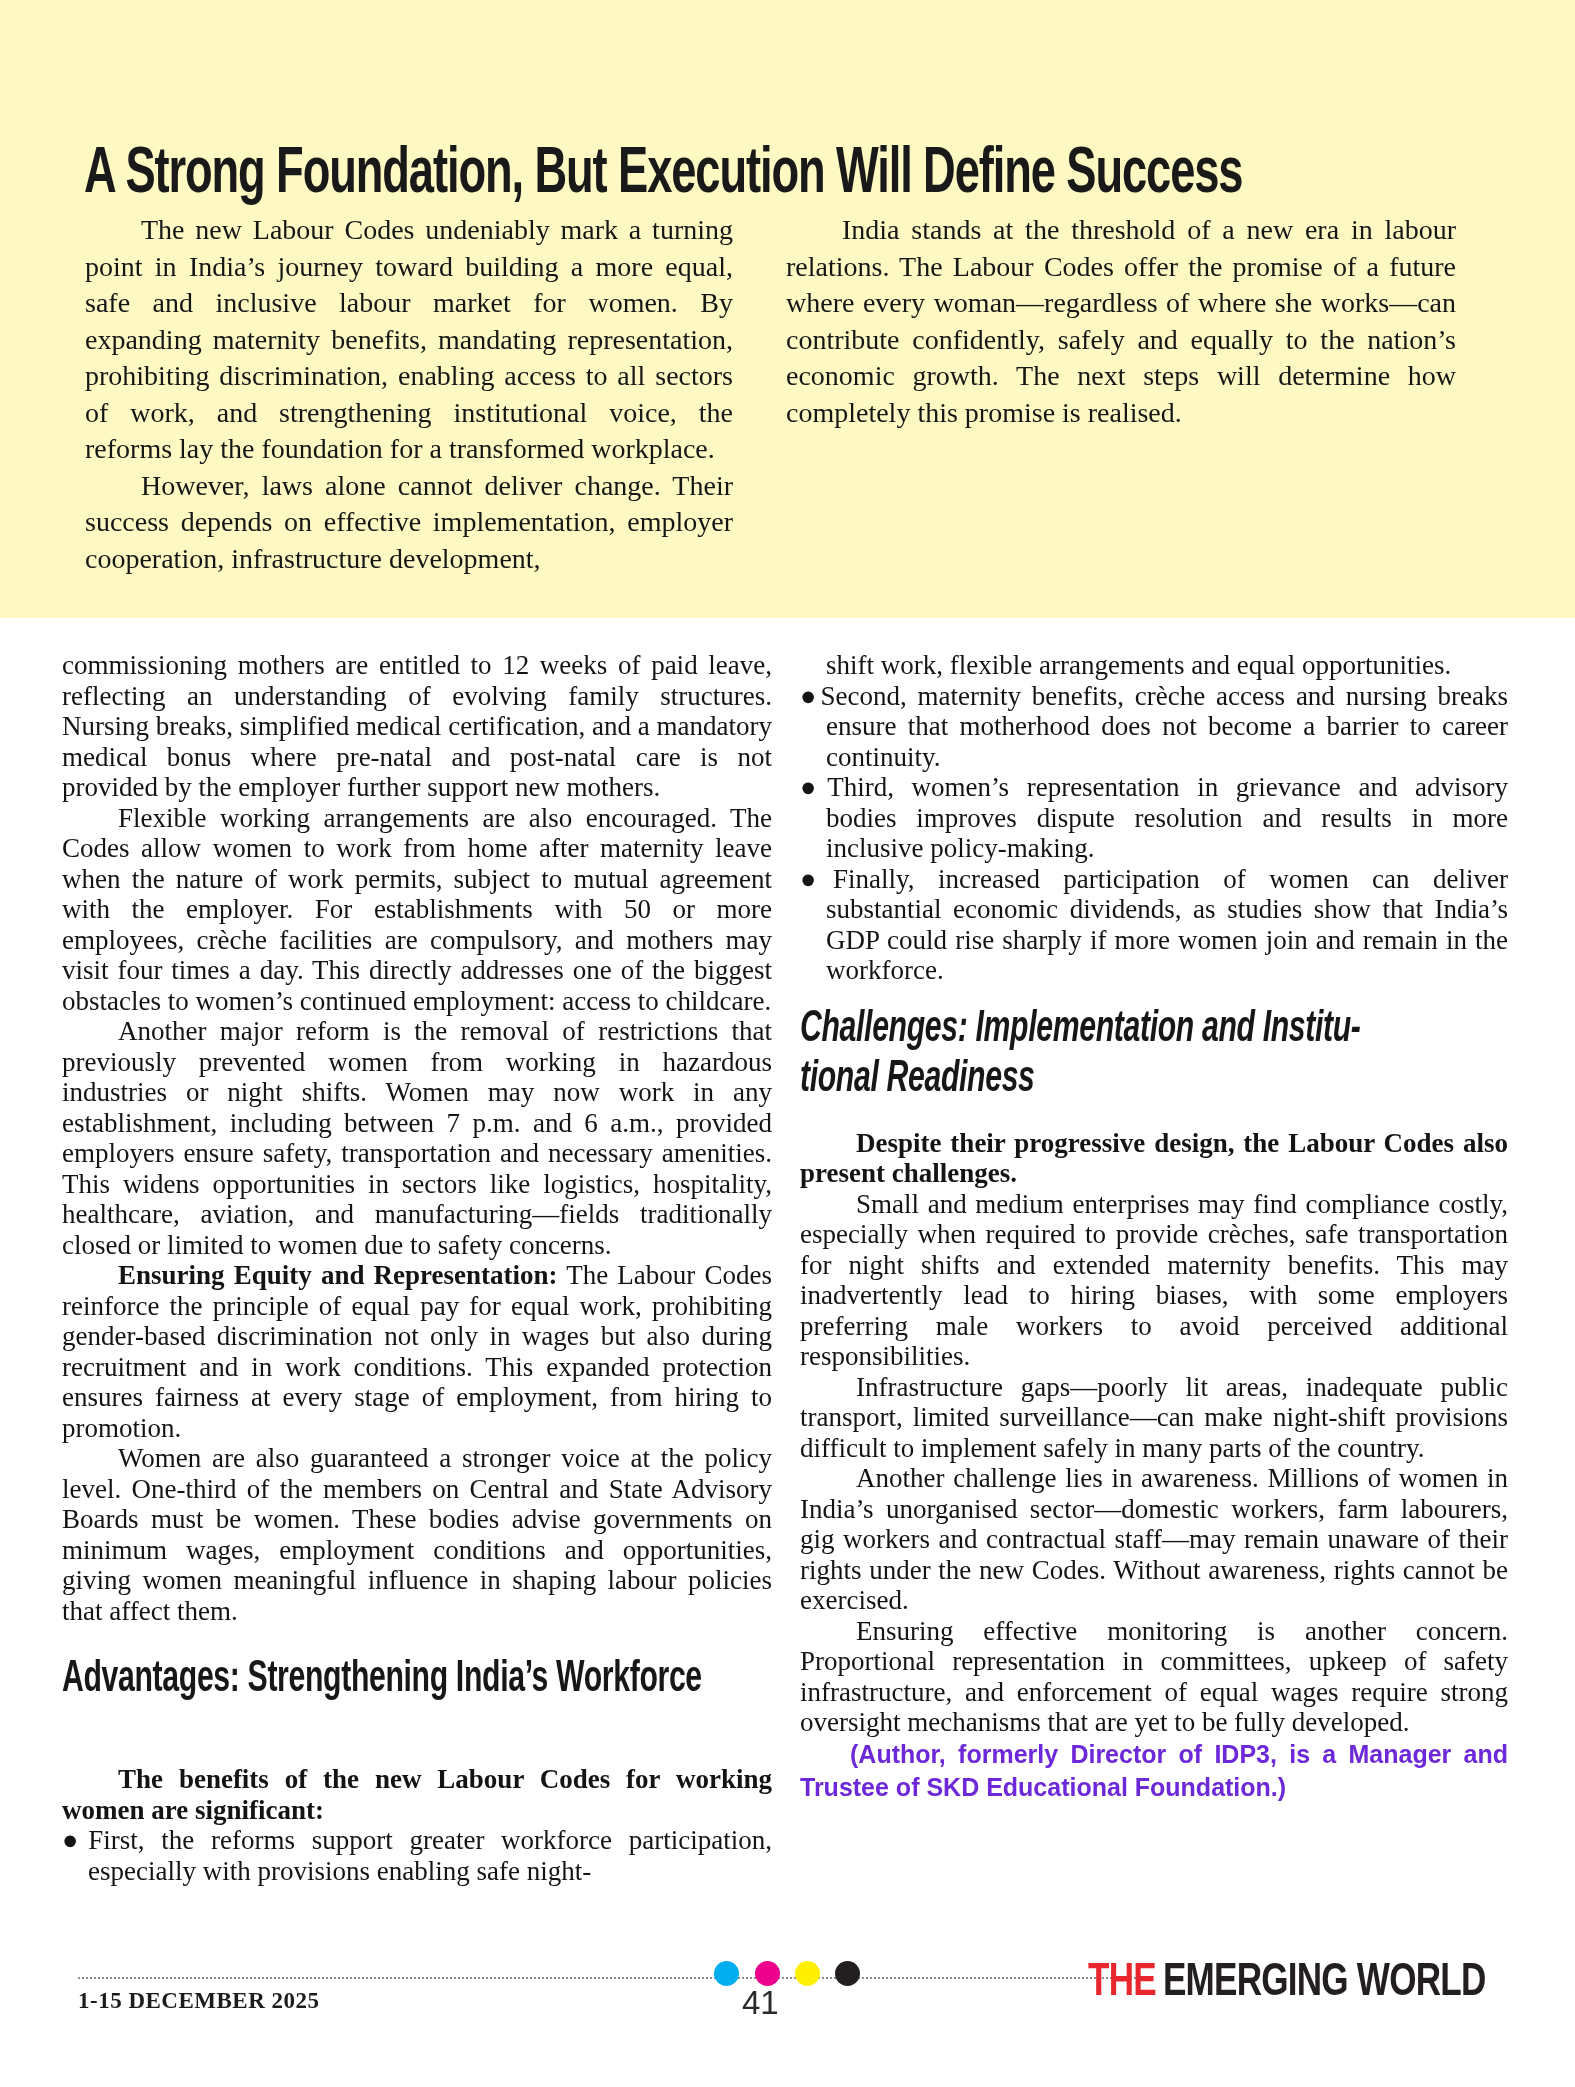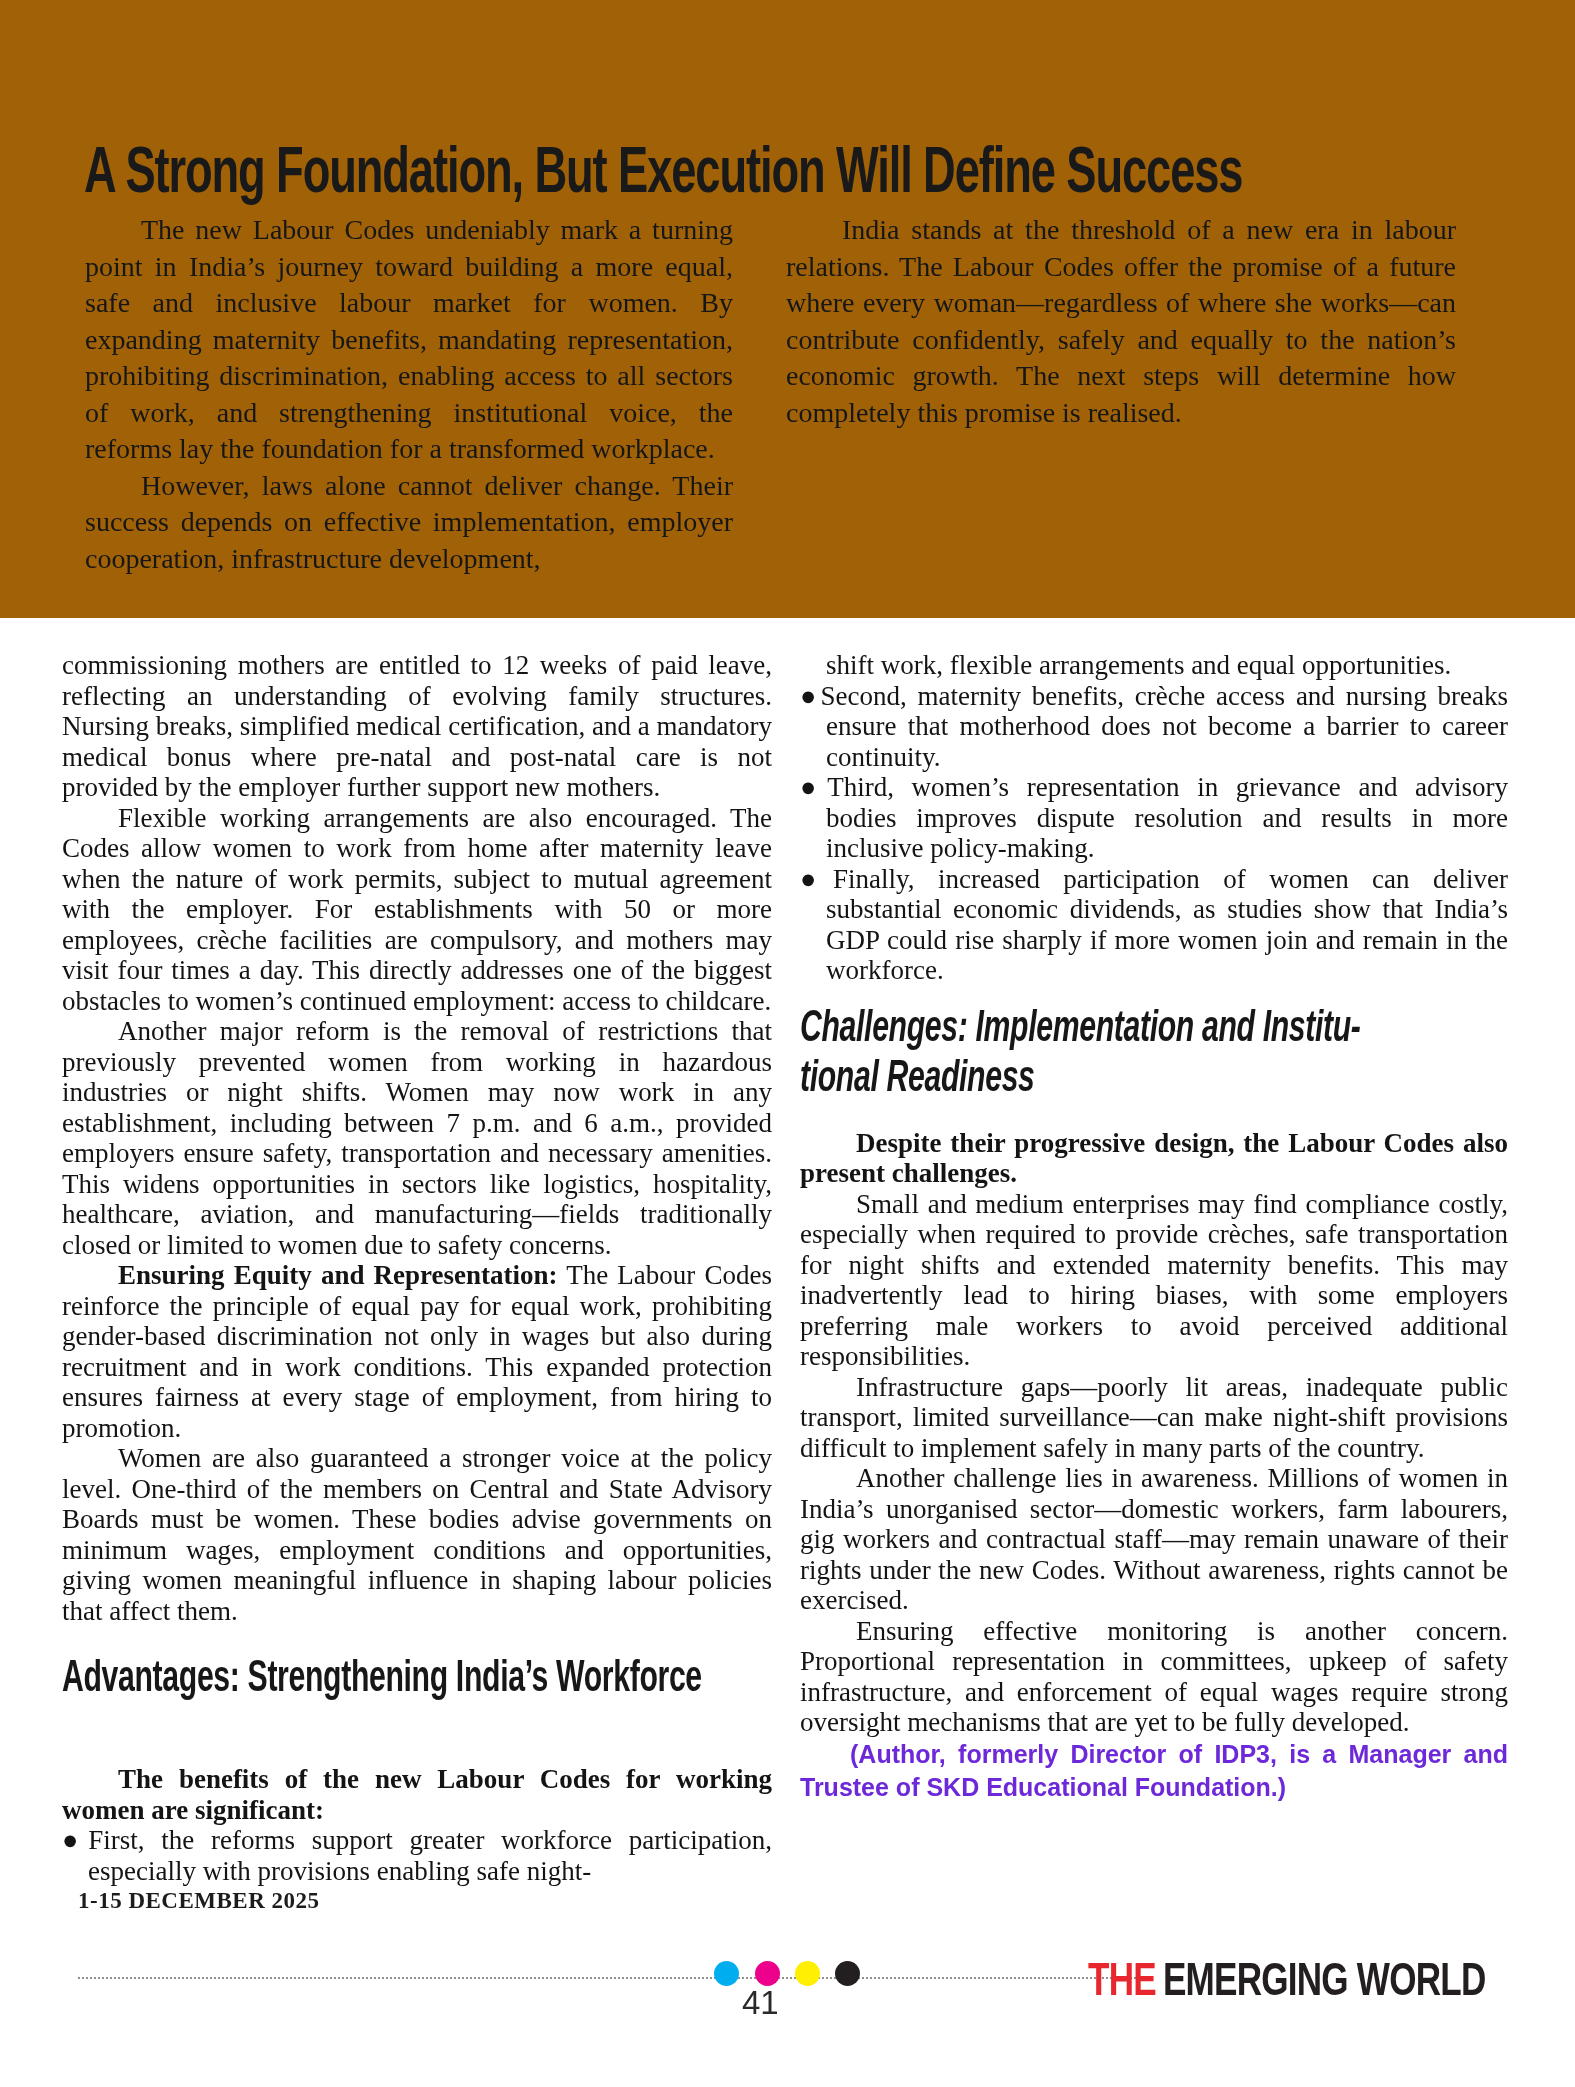--- a/index.html
+++ b/index.html
@@ -1,20 +1,20 @@
 <!DOCTYPE html>
 <html><head>
 <meta charset="utf-8">
 <style>
   html,body{margin:0;padding:0;background:#ffffff;}
   #page{position:relative;width:1575px;height:2087px;background:#ffffff;overflow:hidden;
         font-family:"Liberation Serif",serif;color:#1b1b1b;}
 
   
-  #graybox{position:absolute;left:0;top:0;width:1575px;height:618px;background:#a16207;}
+  #graybox{position:absolute;left:0;top:0;width:1575px;height:618px;background:#fef9c3;}
   #headline{position:absolute;left:84px;top:132px;
             font-family:"Liberation Sans",sans-serif;font-weight:700;font-size:62px;
             letter-spacing:-1.5px;white-space:nowrap;color:#191919;
             transform:scale(0.73,1.06);transform-origin:0 0;}
   .introcol{position:absolute;top:212px;font-size:28px;line-height:36.5px;
             text-align:justify;color:#161616;}
   #intro-left{left:85px;width:648px;}
   #intro-right{left:786px;width:670px;}
   .introcol p{margin:0;}
   .ind{text-indent:56px;}
@@ -36,21 +36,21 @@
           line-height:33px;text-indent:50px;text-align:justify;color:#6d28d9;}
 
   
   #dotline{position:absolute;left:78px;top:1977px;width:1058px;height:0;
            border-top:2px dotted #8f8f8f;}
   .regdot{position:absolute;width:25px;height:25px;border-radius:50%;top:1961px;}
   #dot-cyan{left:714px;background:#00aeef;}
   #dot-magenta{left:755px;background:#ec008c;}
   #dot-yellow{left:795px;background:#ffef00;}
   #dot-black{left:835px;background:#231f20;}
-  #footer-date{position:absolute;left:78px;top:1888px;font-weight:700;font-size:23px;
+  #footer-date{position:absolute;left:78px;top:1988px;font-weight:700;font-size:23px;
                font-family:"Liberation Serif",serif;color:#1c1c1c;letter-spacing:0.5px;}
   #page-number{position:absolute;left:742px;top:1984px;width:80px;
                font-family:"Liberation Sans",sans-serif;font-size:33px;color:#2a2a2a;}
   #masthead{position:absolute;right:90px;top:1953px;font-family:"Liberation Sans",sans-serif;
             font-weight:700;font-size:45px;letter-spacing:-1px;white-space:nowrap;
             transform:scale(0.78,1.02);transform-origin:100% 0;}
   #masthead .the{color:#e8262d;}
   #masthead .rest{color:#231f20;margin-left:9px;}
 </style>
 </head>

